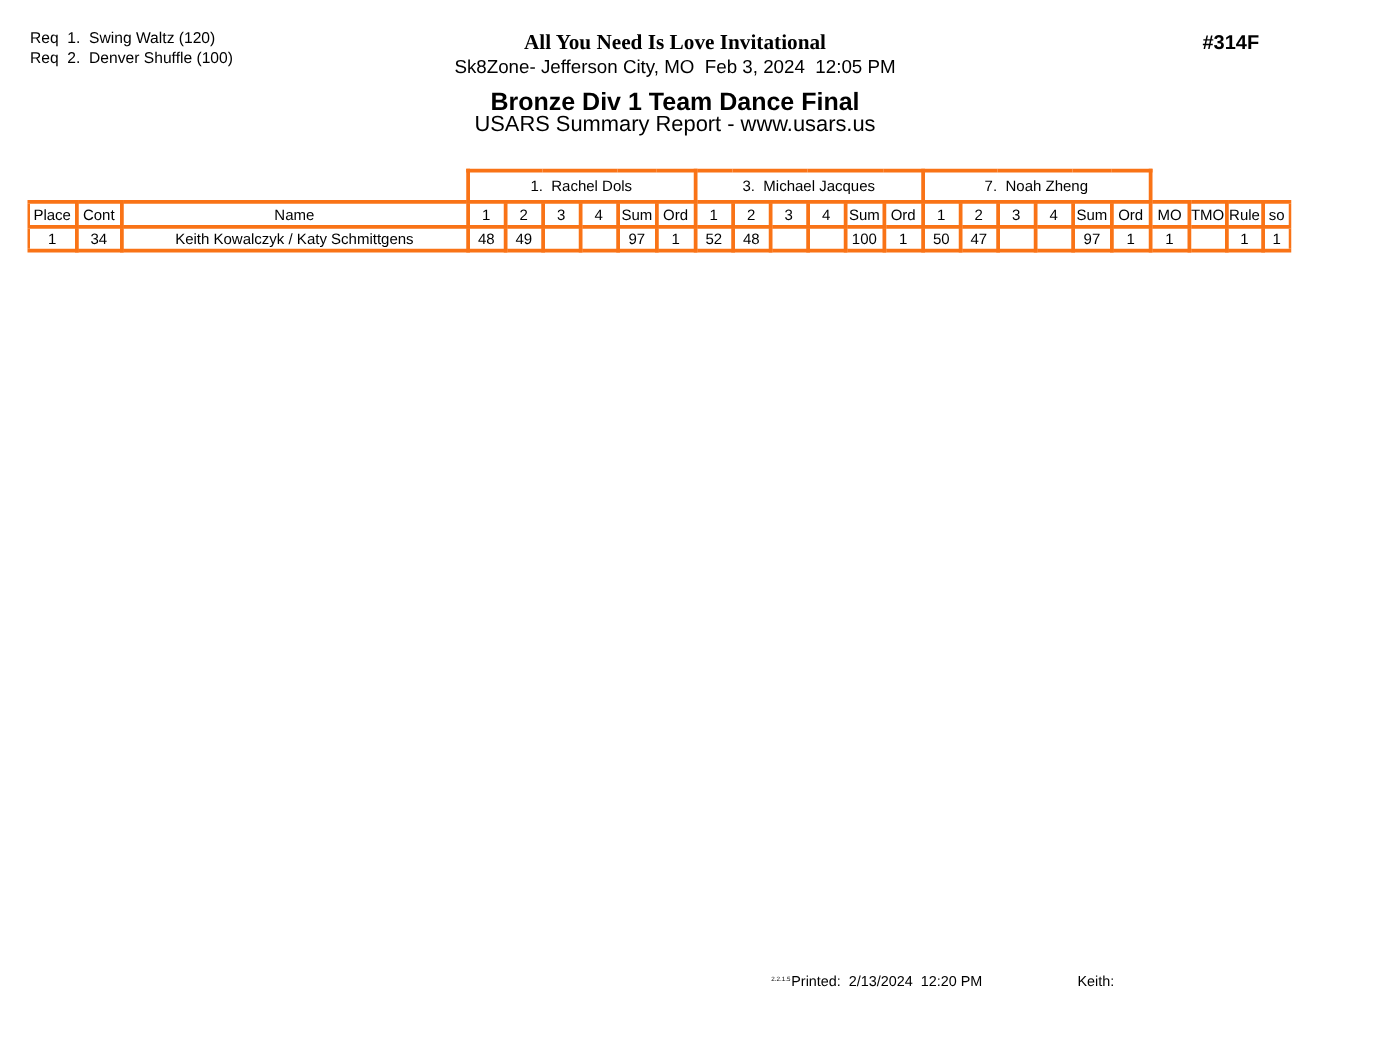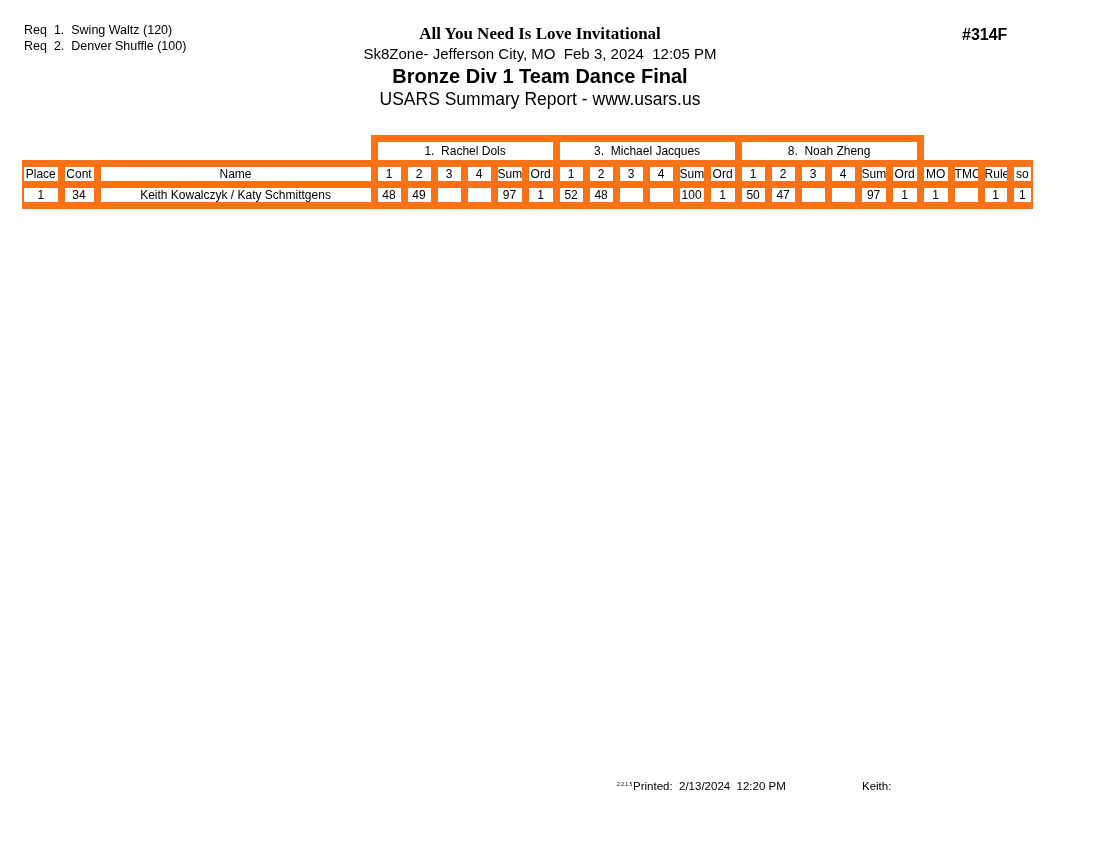--- a/index.html
+++ b/index.html
@@ -25,42 +25,42 @@
 
   
   .center-line {
     position: absolute;
     left: 0;
     width: 1080px;
     text-align: center;
   }
   #event-title    { top: 24px; font-size: 17px;   font-weight: bold; font-family: Liberation Serif, serif; }
   #venue-line     { top: 45px; font-size: 15px; }
-  #division-title { top: 65px; font-size: 20px;   font-weight: bold; }
+  #division-title { top: 71px; font-size: 20px;   font-weight: bold; }
   #report-title   { top: 89px; font-size: 17.5px; }
 
   #event-number {
     position: absolute;
     left: 962px;
     top: 26px;
     font-size: 16px;
     font-weight: bold;
   }
 
   
   #results-table {
     position: absolute;
     left: 22px;
     top: 135px;
     border-collapse: collapse;
     table-layout: fixed;
     width: 1009px;
   }
   #results-table td, #results-table th {
-    border: 7px solid #f97316;
+    border: 3px solid #f97316;
     padding: 0;
     font-weight: normal;
     font-size: 12px;
     text-align: center;
     vertical-align: middle;
     overflow: hidden;
   }
   #results-table .nb { border: none; }
   tr.band-row   { height: 25px; }
   tr.header-row { height: 20px; }
@@ -145,21 +145,21 @@
       <col style="width:31px">
         <col style="width:30px">
         <col style="width:29px">
         <col style="width:22px">
     </colgroup>
     <tbody>
         <tr class="band-row">
       <td class="nb" colspan="3"></td>
       <td class="jband" colspan="6">1.  Rachel Dols</td>
       <td class="jband" colspan="6">3.  Michael Jacques</td>
-      <td class="jband" colspan="6">8.  Noah Zheng</td>
+      <td class="jband" colspan="6">7.  Noah Zheng</td>
       <td class="nb" colspan="4"></td>
     </tr>
     <tr class="header-row">
       <th class="hleft edge-l">Place</th>
       <th>Cont</th>
       <th class="hleft">Name</th>
 
       <th>1</th>
       <th>2</th>
       <th>3</th>

